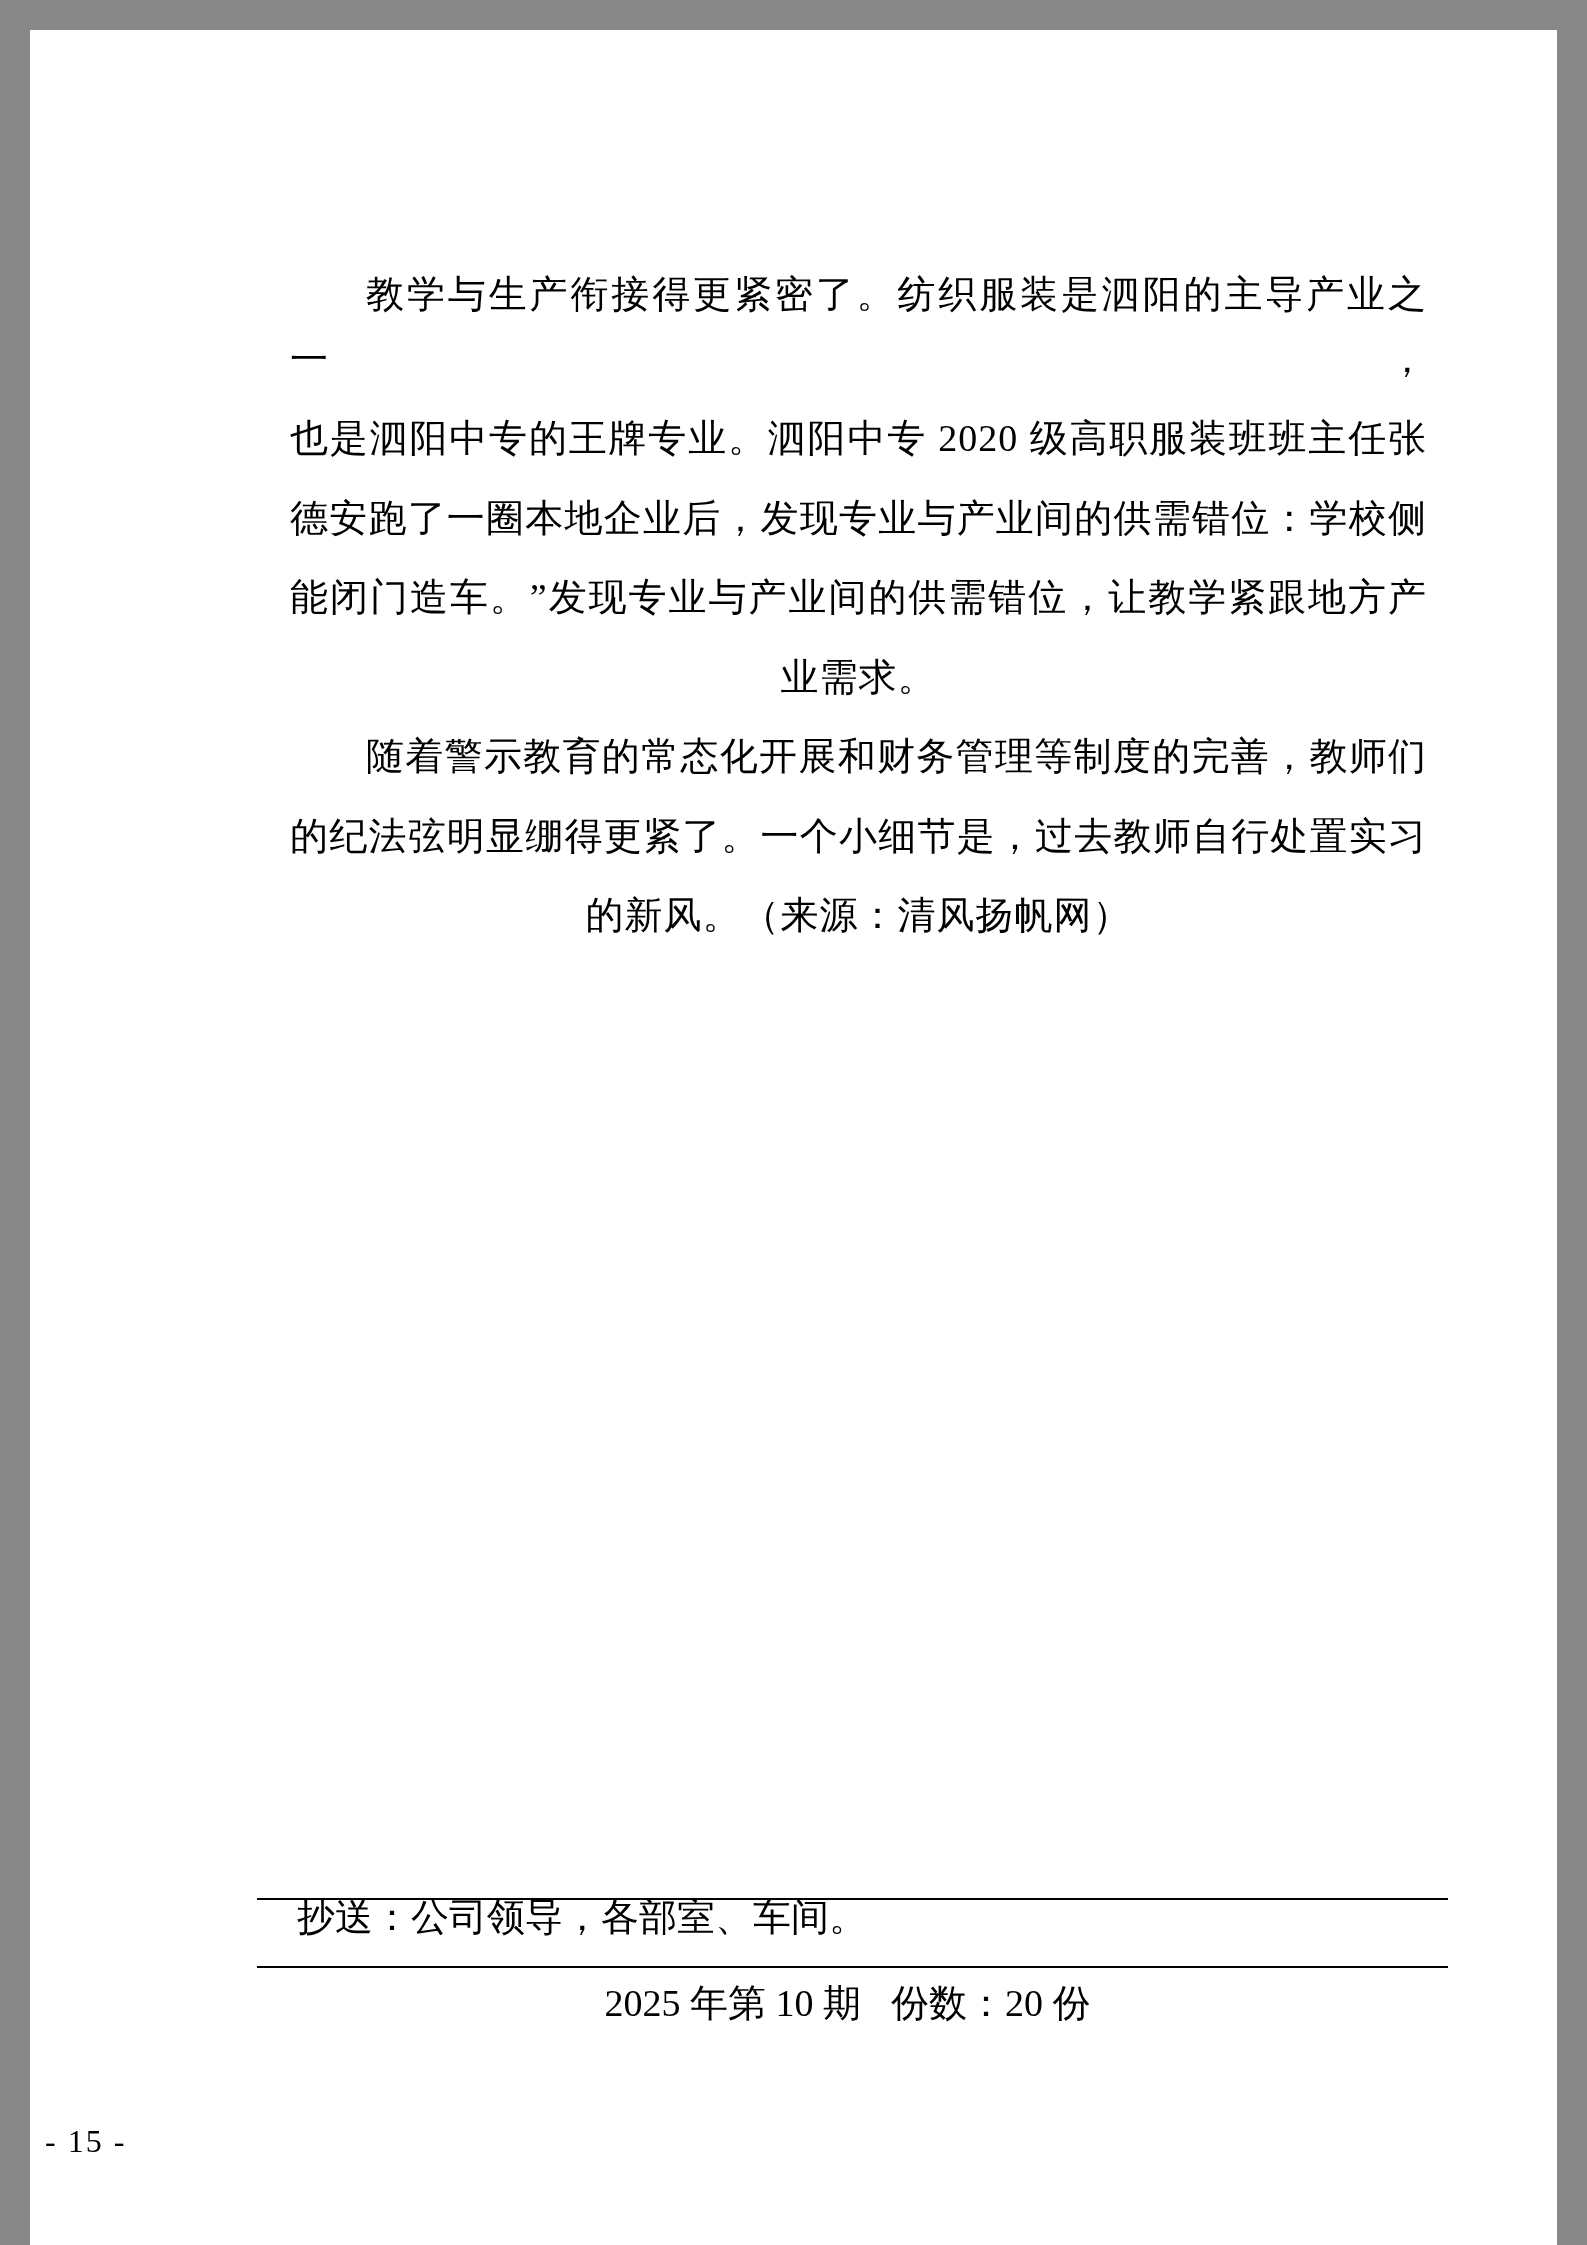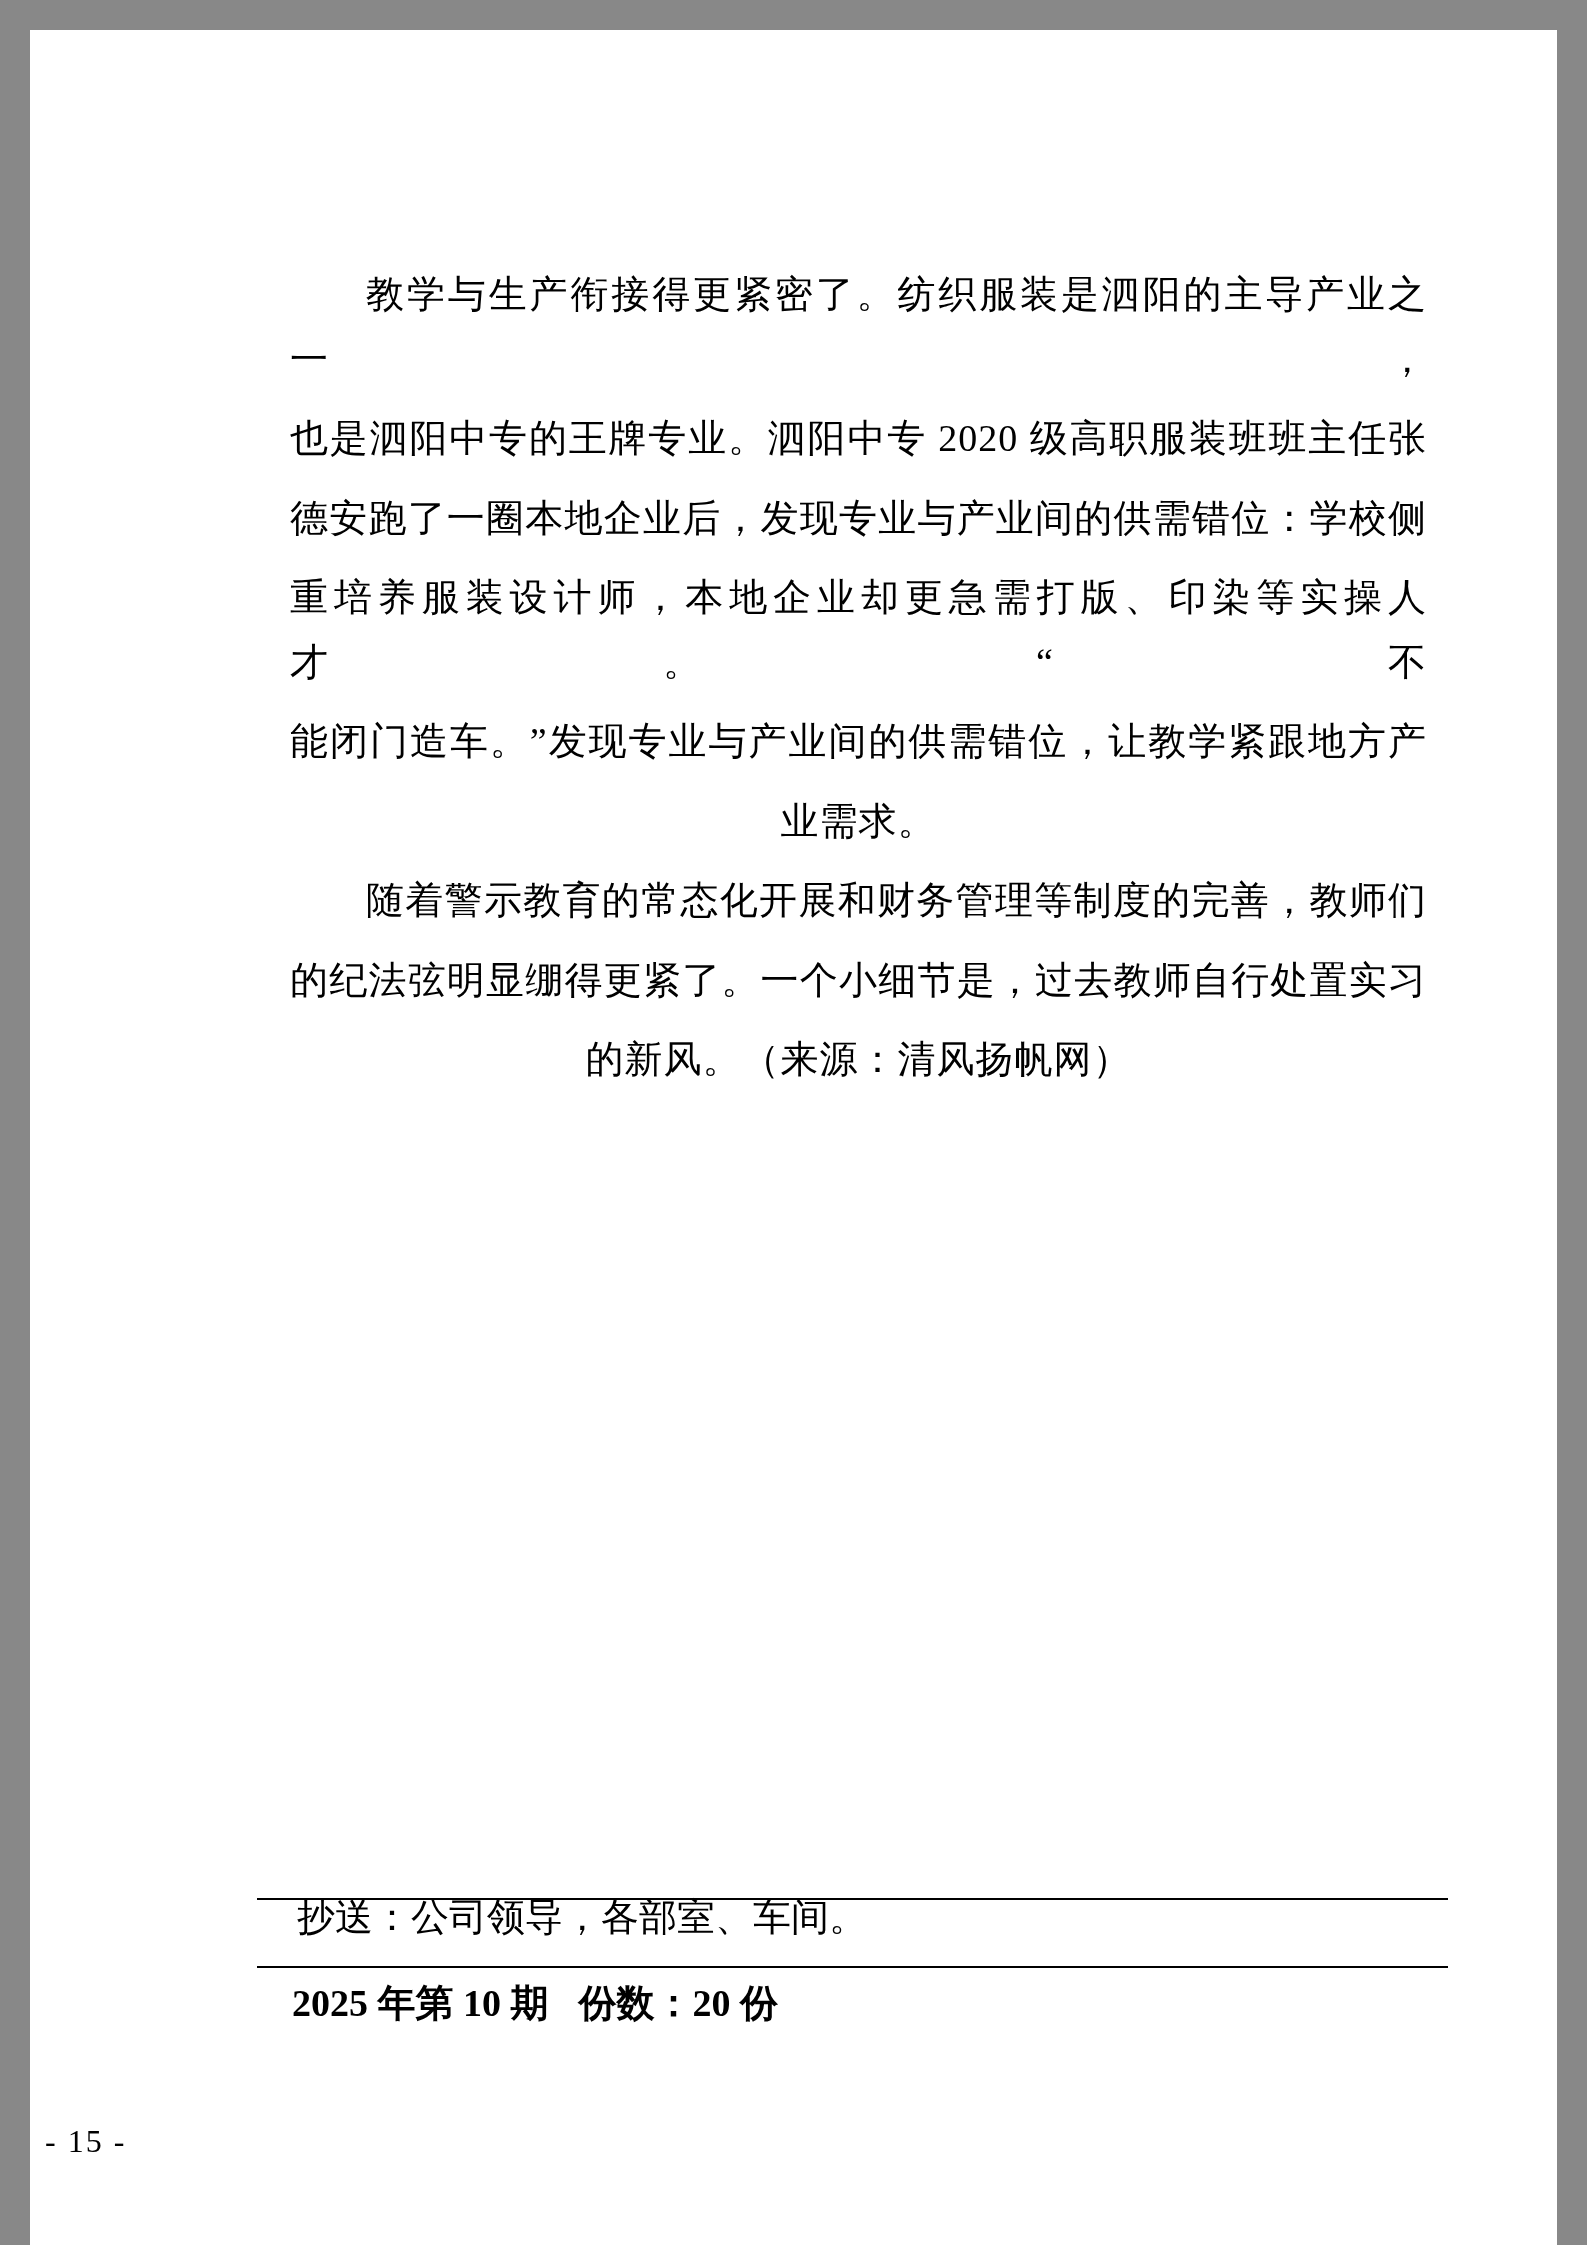--- a/index.html
+++ b/index.html
@@ -51,46 +51,44 @@
     font-size: 38px;
   }
   .issue-row {
     position: absolute;
     left: 212px;
     top: 1923px;
     width: 1191px;
     height: 70px;
     display: flex;
     align-items: center;
-    justify-content: flex-start;
+    justify-content: center;
     padding-left: 20px;
     padding-right: 30px;
     font-size: 38px;
-    font-weight: bold;
   }
   .page-number {
     position: absolute;
     left: 0;
     top: 2078px;
     width: 100%;
     text-align: left;
     font-size: 32px;
     letter-spacing: 2px;
   }
 </style>
 </head>
 <body>
 
 <div class="page">
 
   <main class="body-text">
     <p class="line indent just">教学与生产衔接得更紧密了。纺织服装是泗阳的主导产业之一，</p>
     <p class="line just">也是泗阳中专的王牌专业。泗阳中专 2020 级高职服装班班主任张</p>
     <p class="line just">德安跑了一圈本地企业后，发现专业与产业间的供需错位：学校侧</p>
-    <p class="line just">重培养服装设计师，本地企业却更急需打版、印染等实操人才。“不</p>
     <p class="line just">能闭门造车。”发现专业与产业间的供需错位，让教学紧跟地方产</p>
     <p class="line">业需求。</p>
     <p class="line indent just">随着警示教育的常态化开展和财务管理等制度的完善，教师们</p>
     <p class="line just">的纪法弦明显绷得更紧了。一个小细节是，过去教师自行处置实习</p>
     <p class="line">的新风。（来源：清风扬帆网）</p>
   </main>
 
   <footer>
     <div class="rule rule-top"></div>
 

